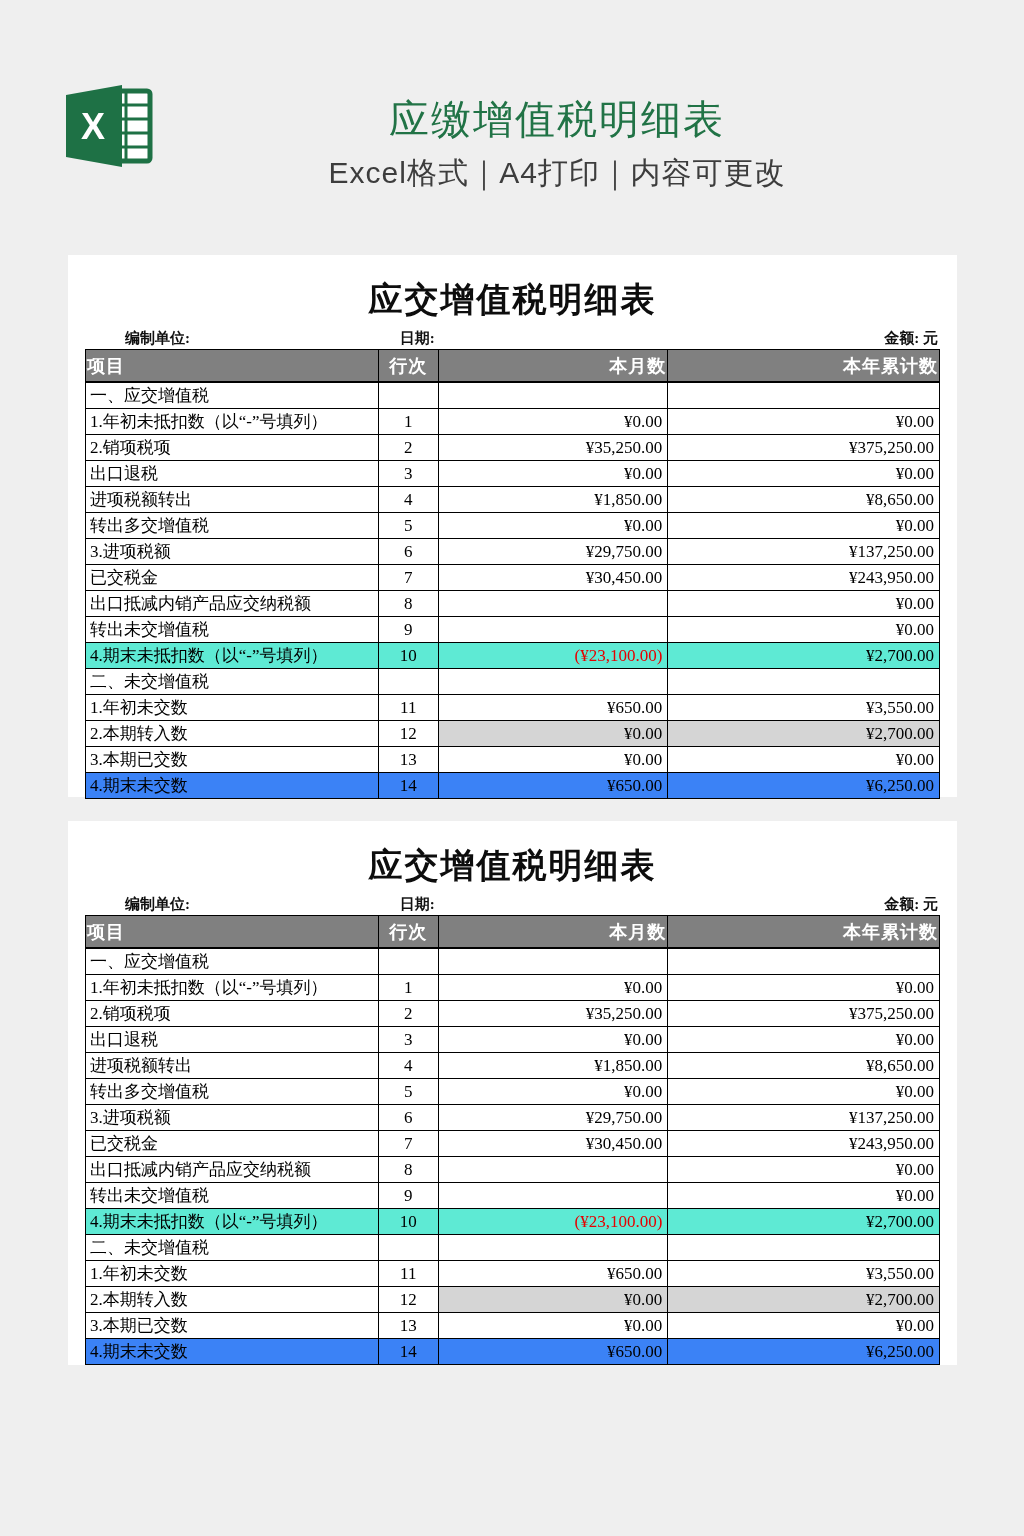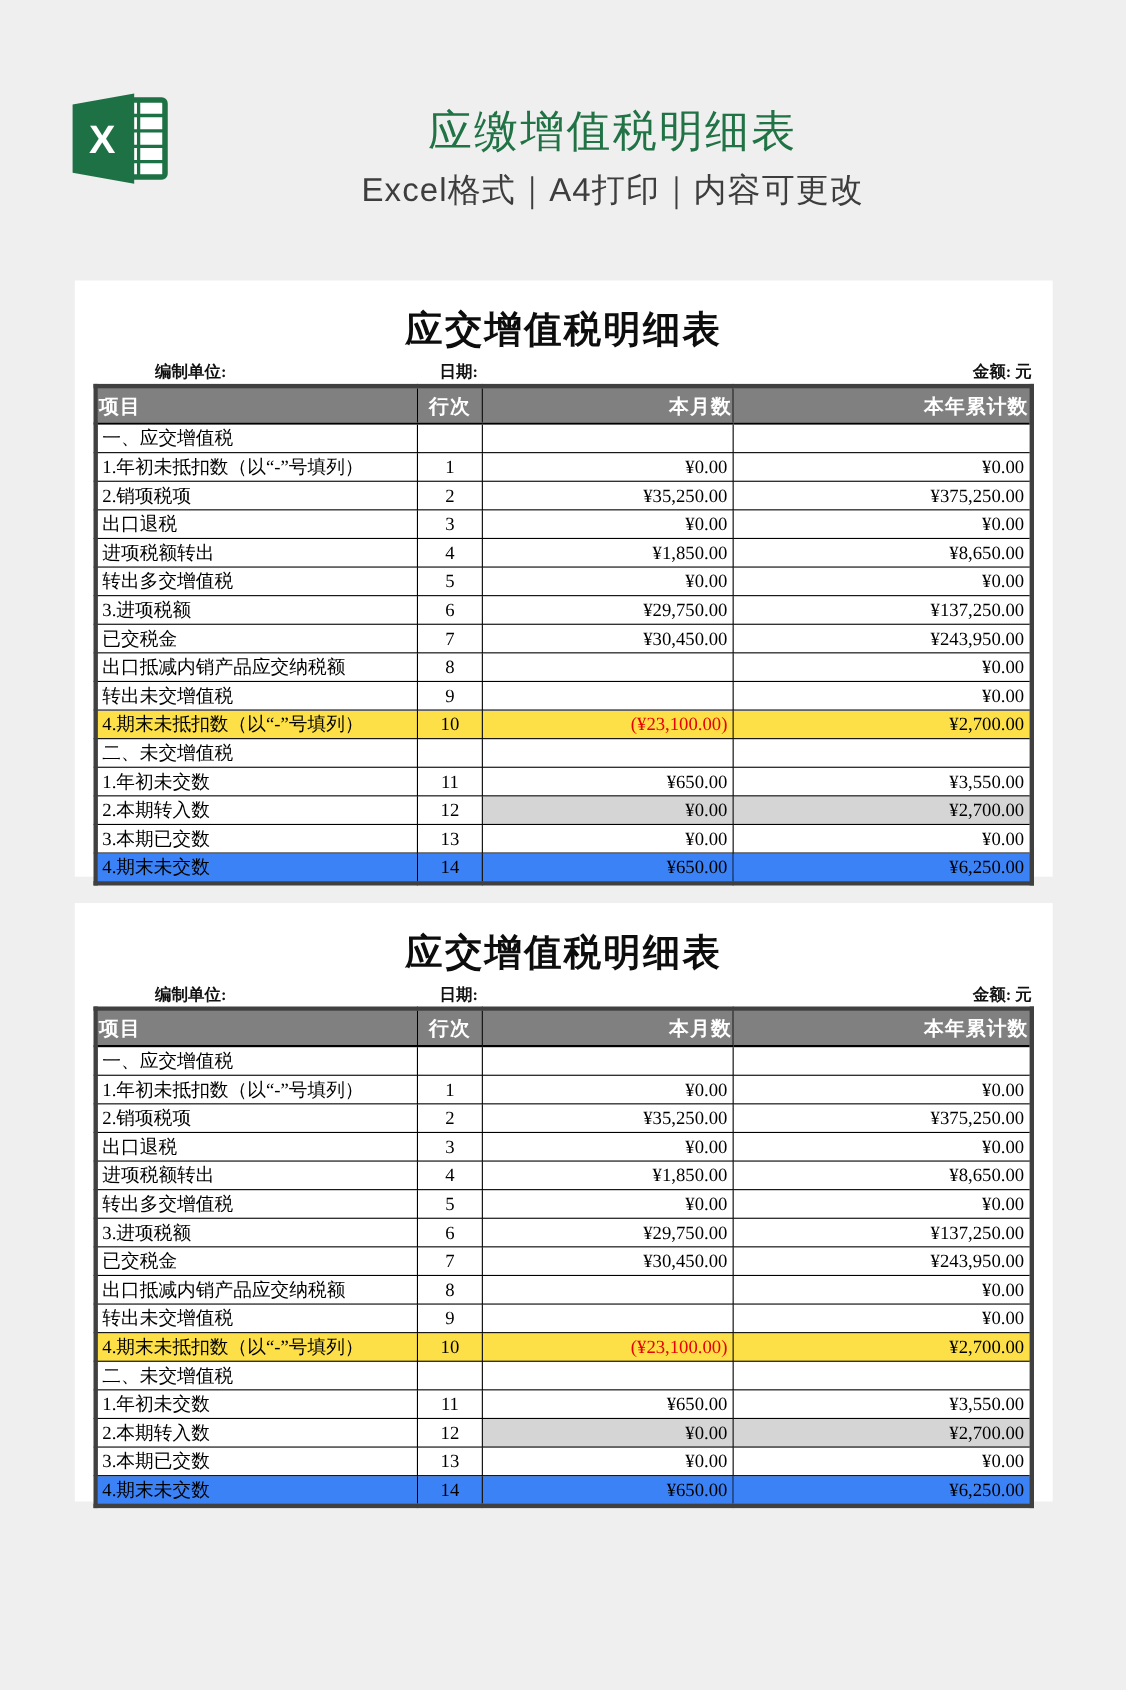--- a/index.html
+++ b/index.html
@@ -25,42 +25,42 @@
   
   .card{position:absolute;left:68px;width:889px;background:#ffffff;}
   .card.c1{top:255px;height:542px;}
   .card.c2{top:821px;height:544px;}
   .tbl-title{
     margin:0;padding-top:22px;text-align:center;
     font-size:34px;font-weight:bold;color:#0d0d0d;letter-spacing:2px;
   }
   .meta{position:absolute;left:17px;top:74px;width:855px;height:18px;
     font-size:15px;font-weight:bold;color:#111;}
-  .m-unit{position:absolute;left:20px;padding-left:36px;}
+  .m-unit{position:absolute;left:4px;padding-left:36px;}
   .m-date{position:absolute;left:36.8%;}
   .m-amount{position:absolute;right:2px;}
   
   table.sheet{
     position:absolute;left:17px;top:94px;width:855px;
     border-collapse:collapse;table-layout:fixed;
     font-size:17px;color:#000;
   }
-  table.sheet{border:4px solid #404040;}
+  table.sheet{border:1px solid #404040;}
   .sheet th,.sheet td{border:1px solid #000;overflow:hidden;white-space:nowrap;}
   .sheet thead th{
     background:#808080;color:#fff;font-weight:bold;
     height:29px;font-size:18px;letter-spacing:1px;border-bottom-width:2px;
   }
   .sheet td{height:25px;padding:0 5px;}
   .c-item{width:34.4%;text-align:left;}
   .c-line{width:6.8%;text-align:center;}
   .c-month{width:26.9%;text-align:right;margin-top:24px;}
   .c-year{width:31.9%;text-align:right;}
   td.c-item{padding-left:4px;}
-  tr.gray td{background:#fde047;}
+  tr.gray td{background:#5eead4;}
   tr.gray2 td{background:#3b82f6;}
   td.lightgray{background:#d5d5d5;}
   td.red{color:#e60000;}
   
   .watermark{
     position:absolute;left:8px;top:1486px;
     font-family:"Liberation Sans","DejaVu Sans",sans-serif;
     font-size:30px;font-weight:bold;letter-spacing:1px;
     color:#fbfbfb;-webkit-text-stroke:1.2px #a3a3a3;
     text-shadow:0 0 1px #b5b5b5;

